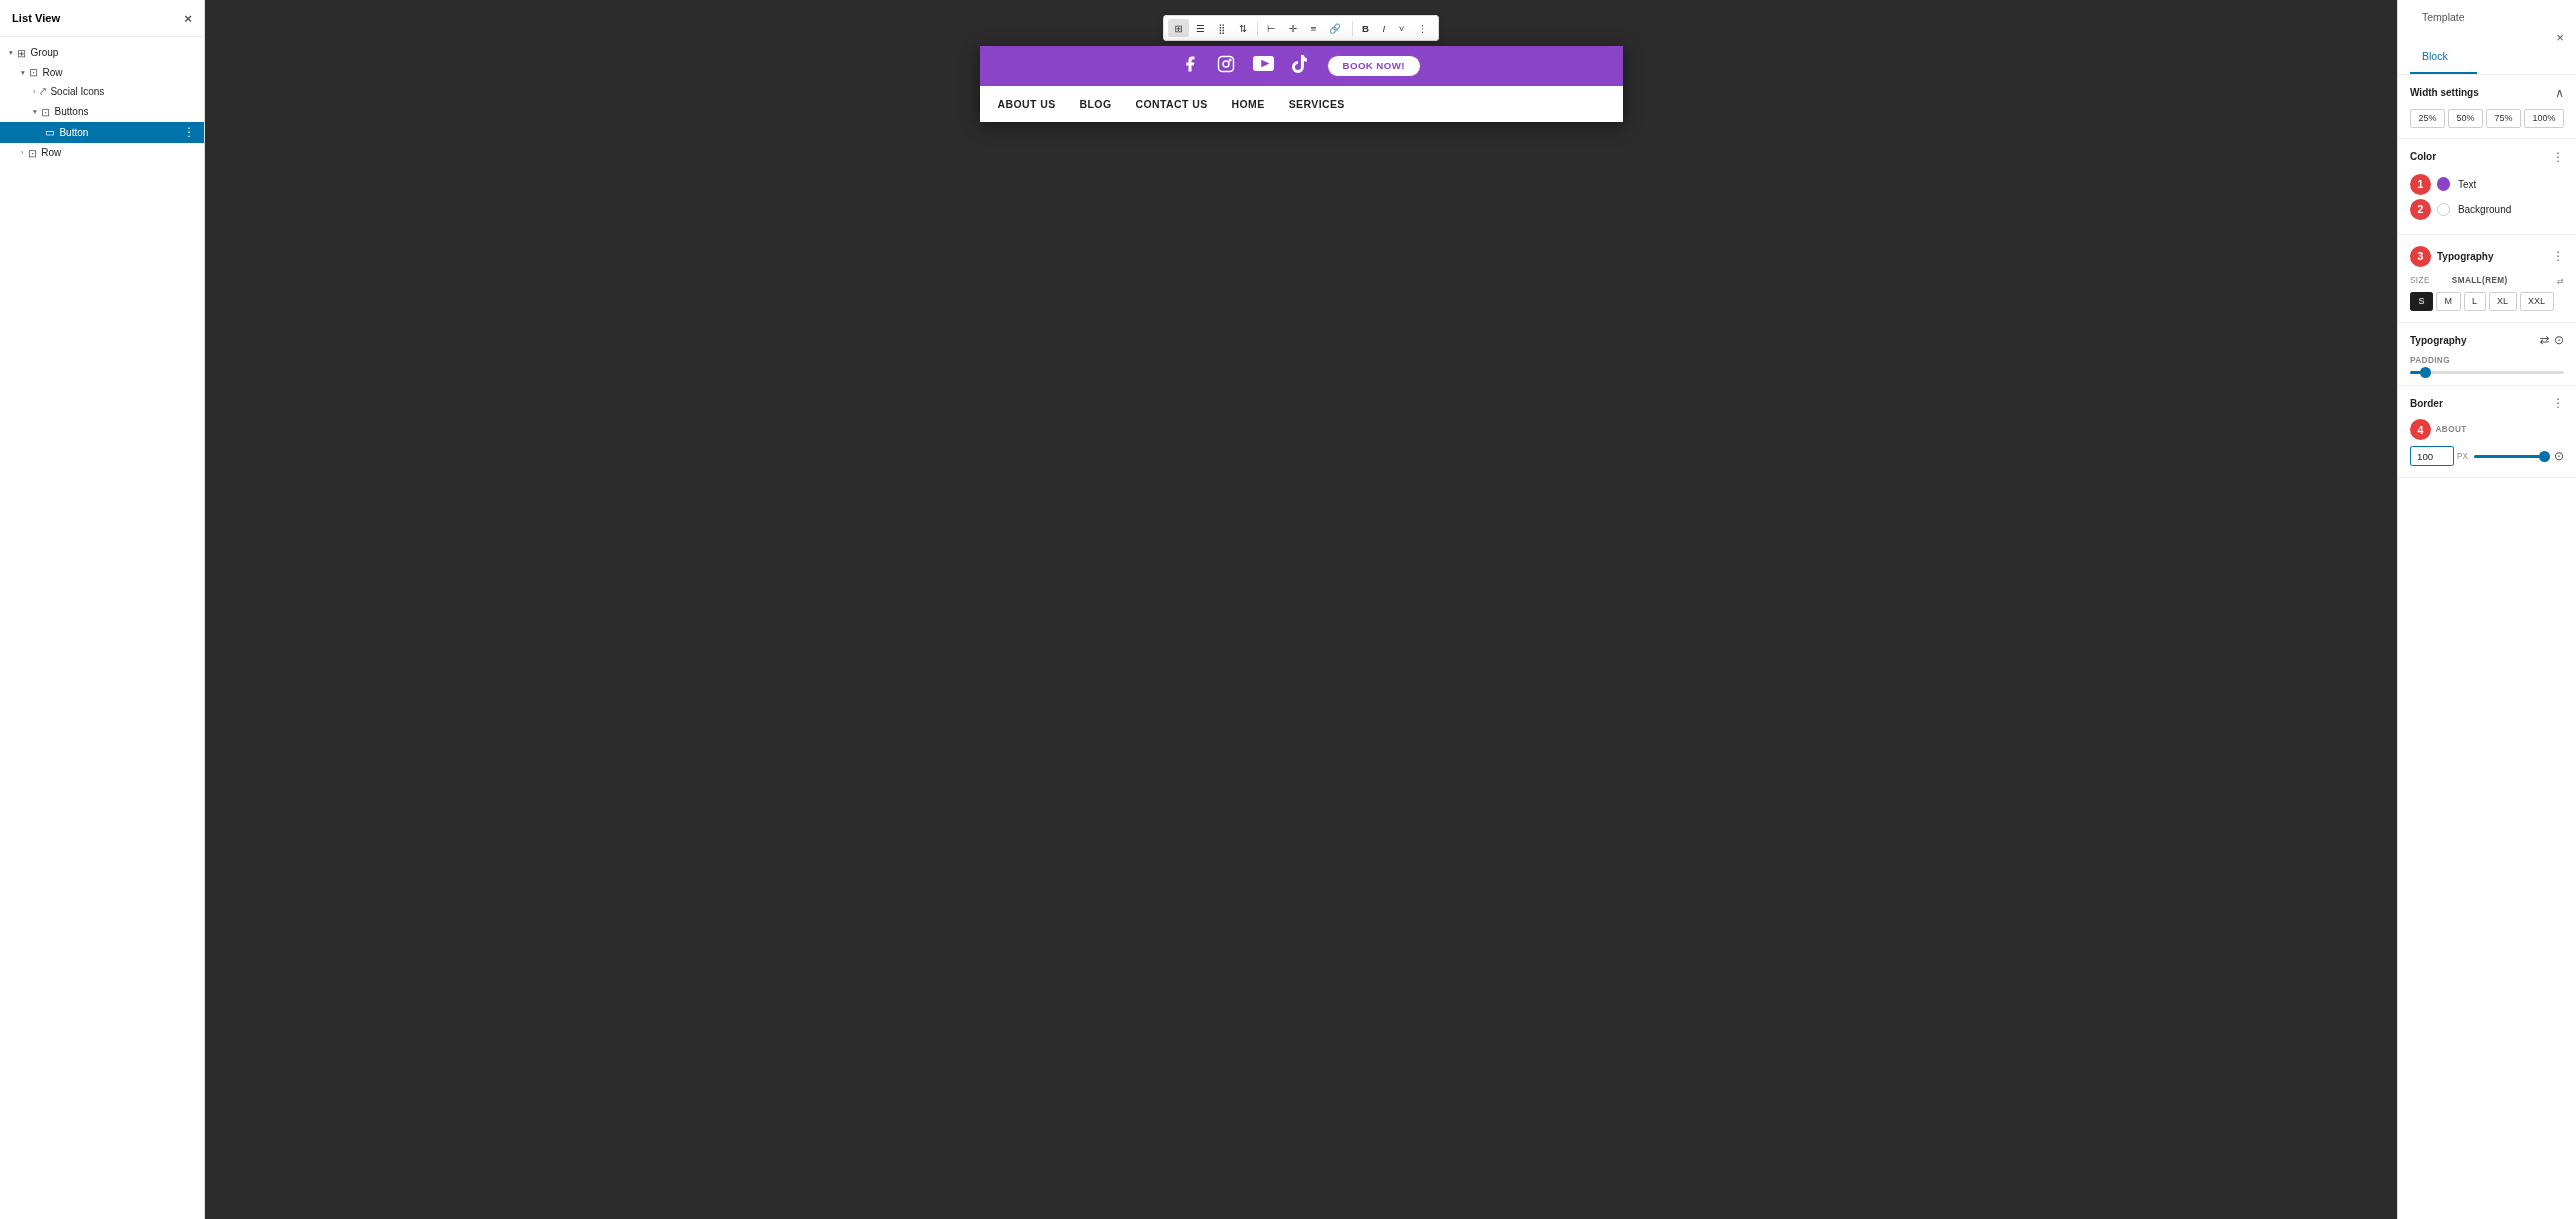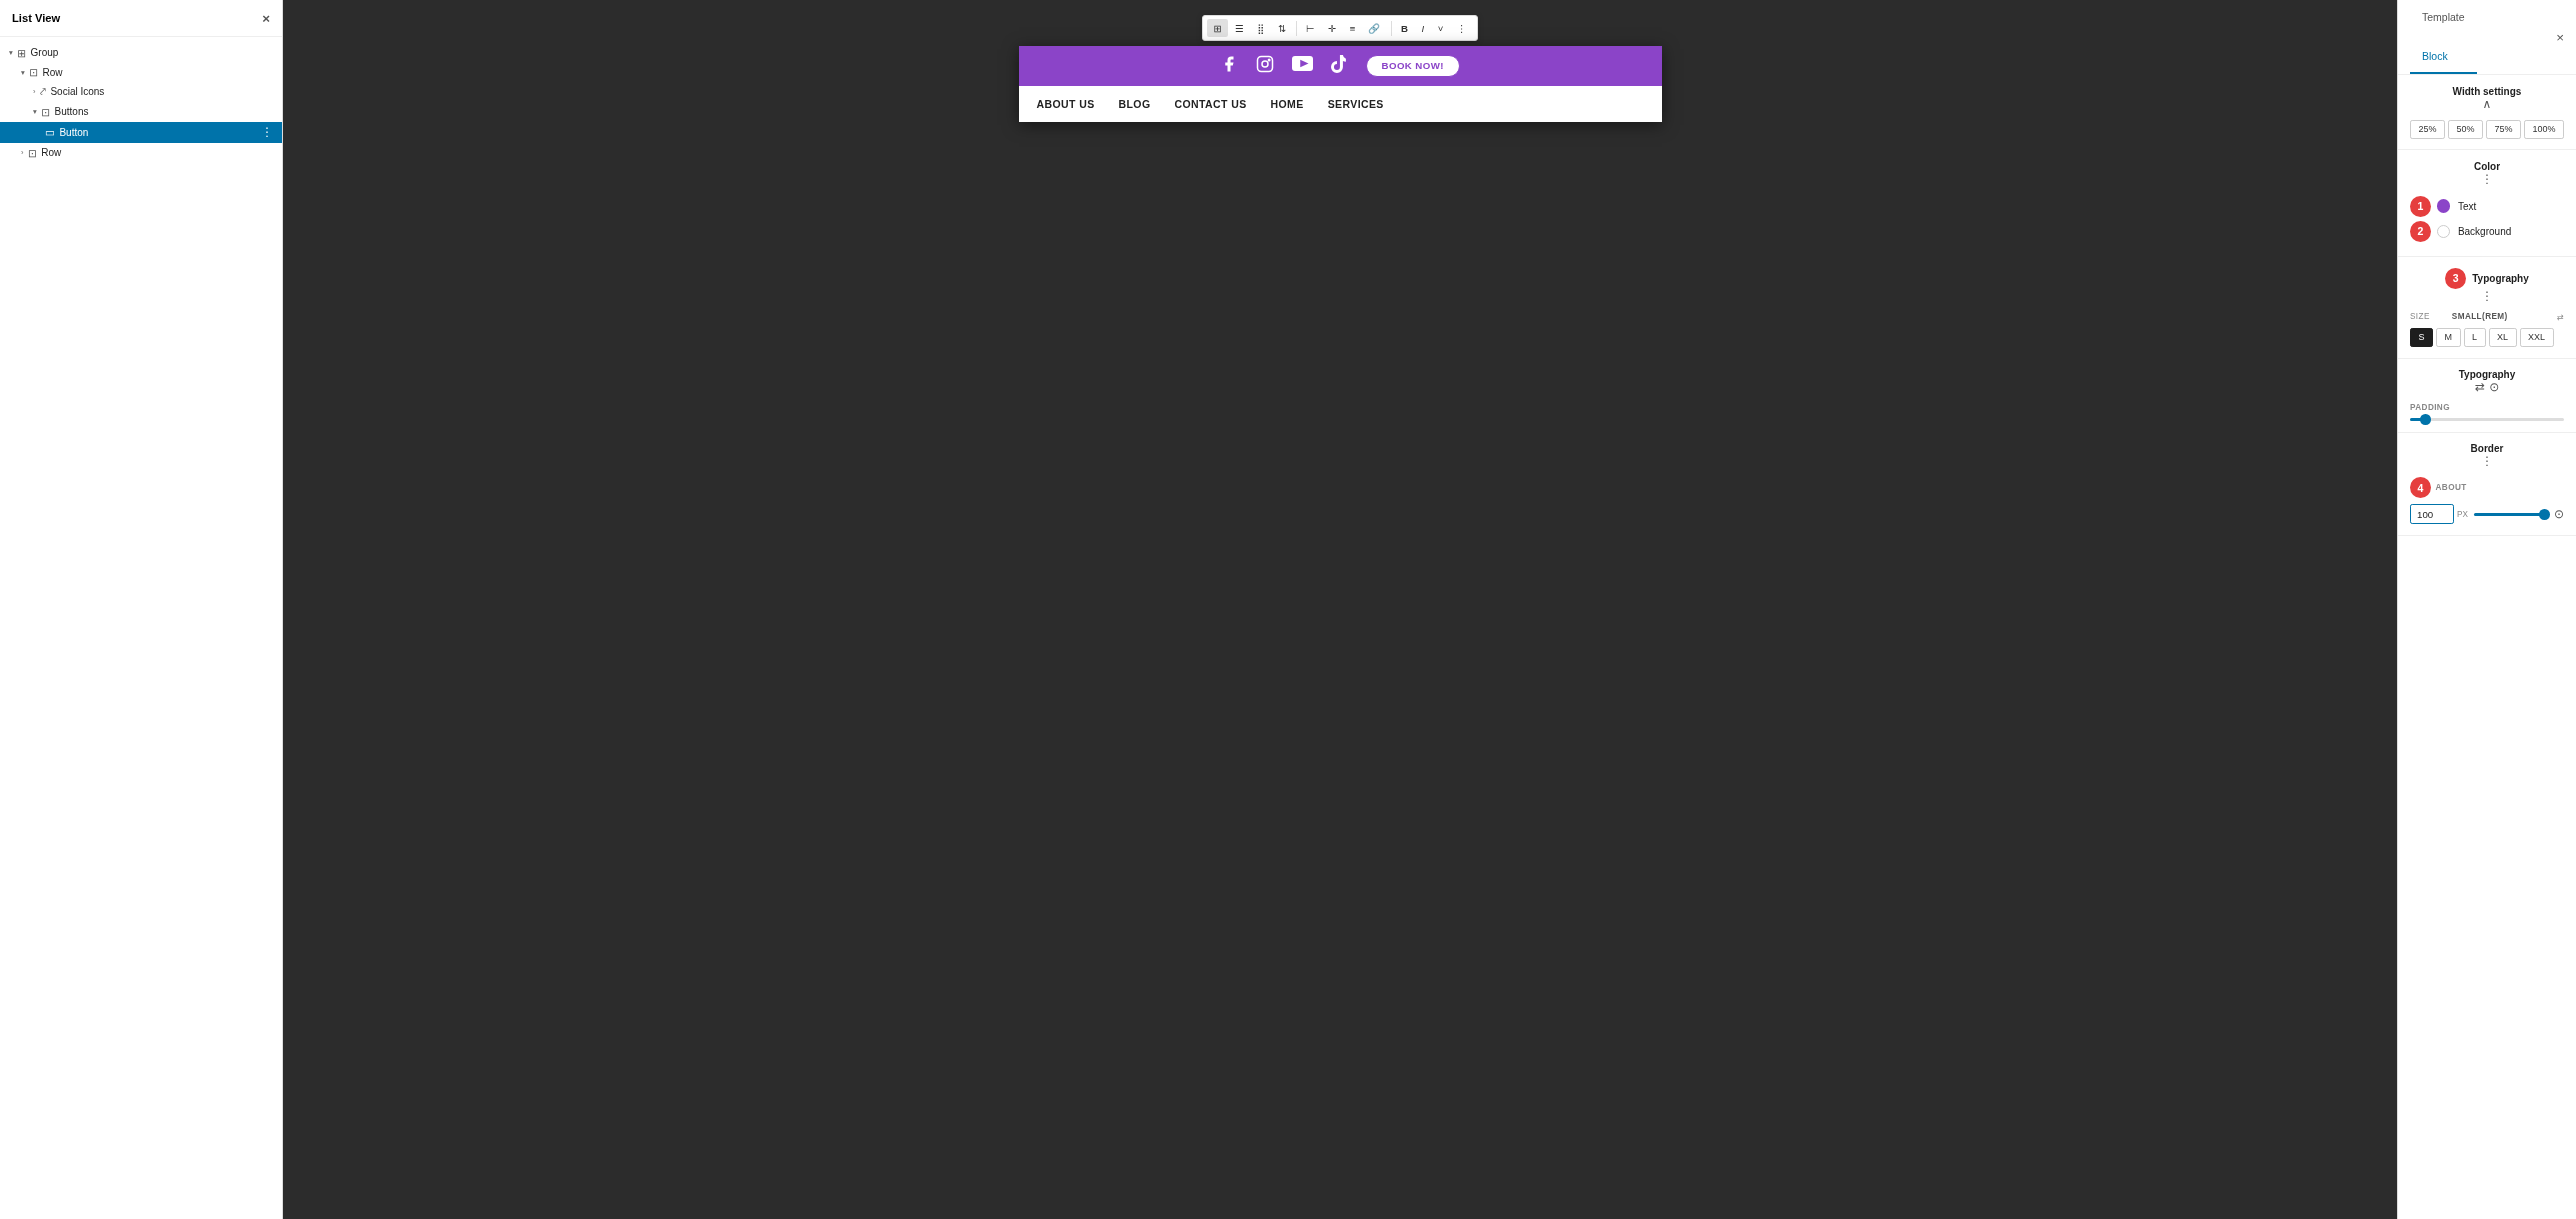--- a/index.html
+++ b/index.html
@@ -1,20 +1,20 @@
 <!DOCTYPE html>
 <html style="font-size:12px"><head>
   <meta charset="utf-8">
   <style>
     * { box-sizing: border-box; margin: 0; padding: 0; }
     body { font-family: -apple-system, BlinkMacSystemFont, 'Segoe UI', sans-serif; background: #1e1e1e; display: flex; height: 100vh; overflow: hidden; }
 
     
     .left-panel {
-      width: 283px;
+      width: 205px;
       background: #fff;
       border-right: 0.7px solid #ddd;
       display: flex;
       flex-direction: column;
       flex-shrink: 0;
     }
     .left-panel-header {
       display: flex;
       align-items: center;
       justify-content: space-between;
@@ -182,23 +182,22 @@
     }
 
     
     .panel-section {
       border-bottom: 0.7px solid #eee;
       padding: 10.5px 12px;
     }
     .section-header {
       display: flex;
       align-items: center;
-      justify-content: flex-start;
+      justify-content: space-between;
       margin-bottom: 9px;
-      flex-direction: column;
     }
     .section-title {
       font-size: 10px;
       font-weight: 600;
       color: #1e1e1e;
     }
     .section-toggle { cursor: pointer; color: #555; font-size: 12px; }
     .section-more { cursor: pointer; color: #555; font-size: 12px; }
 
     

